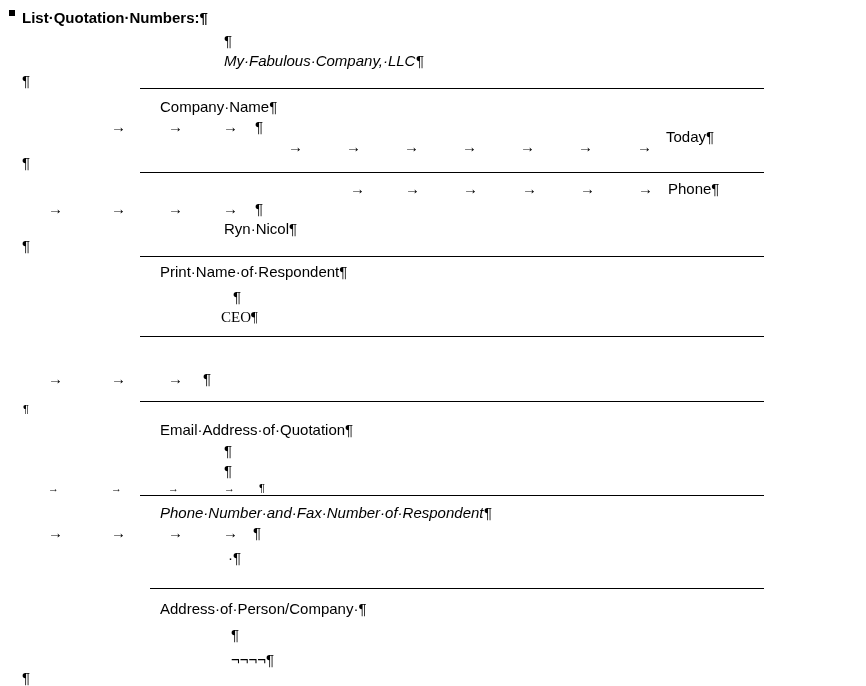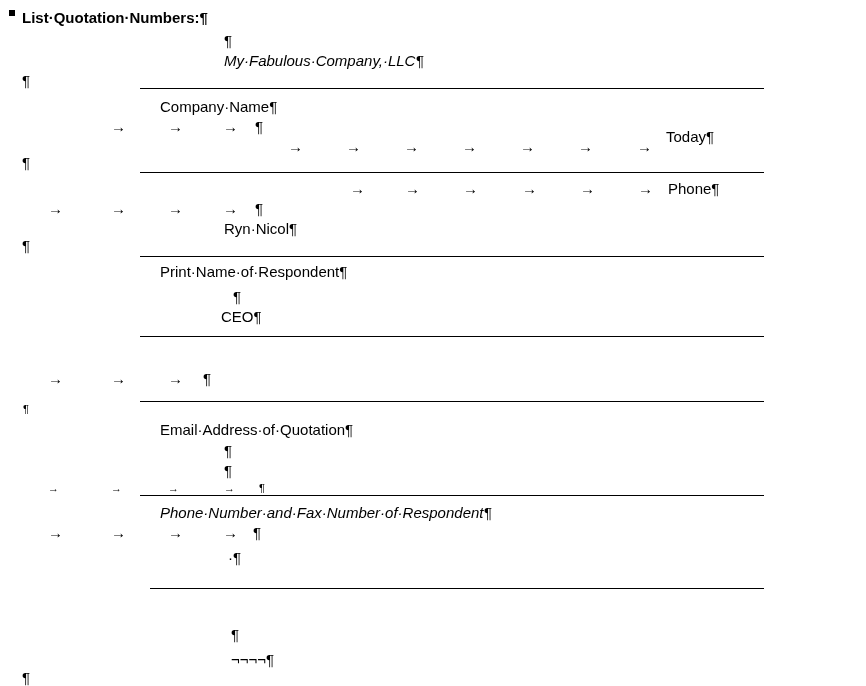--- a/index.html
+++ b/index.html
@@ -64,21 +64,21 @@
   <span class="t" style="left:168px; top:199px;">→</span>
   <span class="t" style="left:223px; top:199px;">→</span>
   <span class="t" style="left:255px; top:199px;">¶</span>
 
   <span class="t" style="left:224px; top:219px;">Ryn·Nicol¶</span>
   <span class="t" style="left:22px; top:236px;">¶</span>
 
   <div class="rule" style="top:256px;"></div>
   <span class="t" style="left:160px; top:262px;">Print·Name·of·Respondent¶</span>
   <span class="t" style="left:233px; top:287px;">¶</span>
-  <span class="t" style="left:221px; top:307px;">CEO¶</span>
+  <span class="t" style="left:221px; top:307px;font-family:Liberation Serif, serif;">CEO¶</span>
 
   <div class="rule" style="top:336px;"></div>
   <span class="t" style="left:48px; top:369px;">→</span>
   <span class="t" style="left:111px; top:369px;">→</span>
   <span class="t" style="left:168px; top:369px;">→</span>
   <span class="t" style="left:203px; top:369px;">¶</span>
 
   <div class="rule" style="top:401px;"></div>
   <span class="t small" style="left:23px; top:402px;">¶</span>
   <span class="t" style="left:160px; top:420px;">Email·Address·of·Quotation¶</span>
@@ -95,18 +95,19 @@
   <span class="t" style="left:160px; top:503px;font-style:italic;">Phone·Number·and·Fax·Number·of·Respondent¶</span>
   <span class="t" style="left:48px; top:523px;">→</span>
   <span class="t" style="left:111px; top:523px;">→</span>
   <span class="t" style="left:168px; top:523px;">→</span>
   <span class="t" style="left:223px; top:523px;">→</span>
   <span class="t" style="left:253px; top:523px;">¶</span>
   <span class="t" style="left:228px; top:548px;">·¶</span>
 
   <div class="uline" style="top:575px;"></div>
   <span class="t" style="left:773px; top:573px;">¶</span>
+  <span class="t" style="left:160px; top:599px;">Address·of·Person/Company·¶</span>
   <span class="t" style="left:231px; top:625px;">¶</span>
   <span class="t" style="left:231px; top:650px;">¬¬¬¬¶</span>
 
   <span class="t" style="left:22px; top:668px;">¶</span>
 
 </div>
 
 </body></html>

